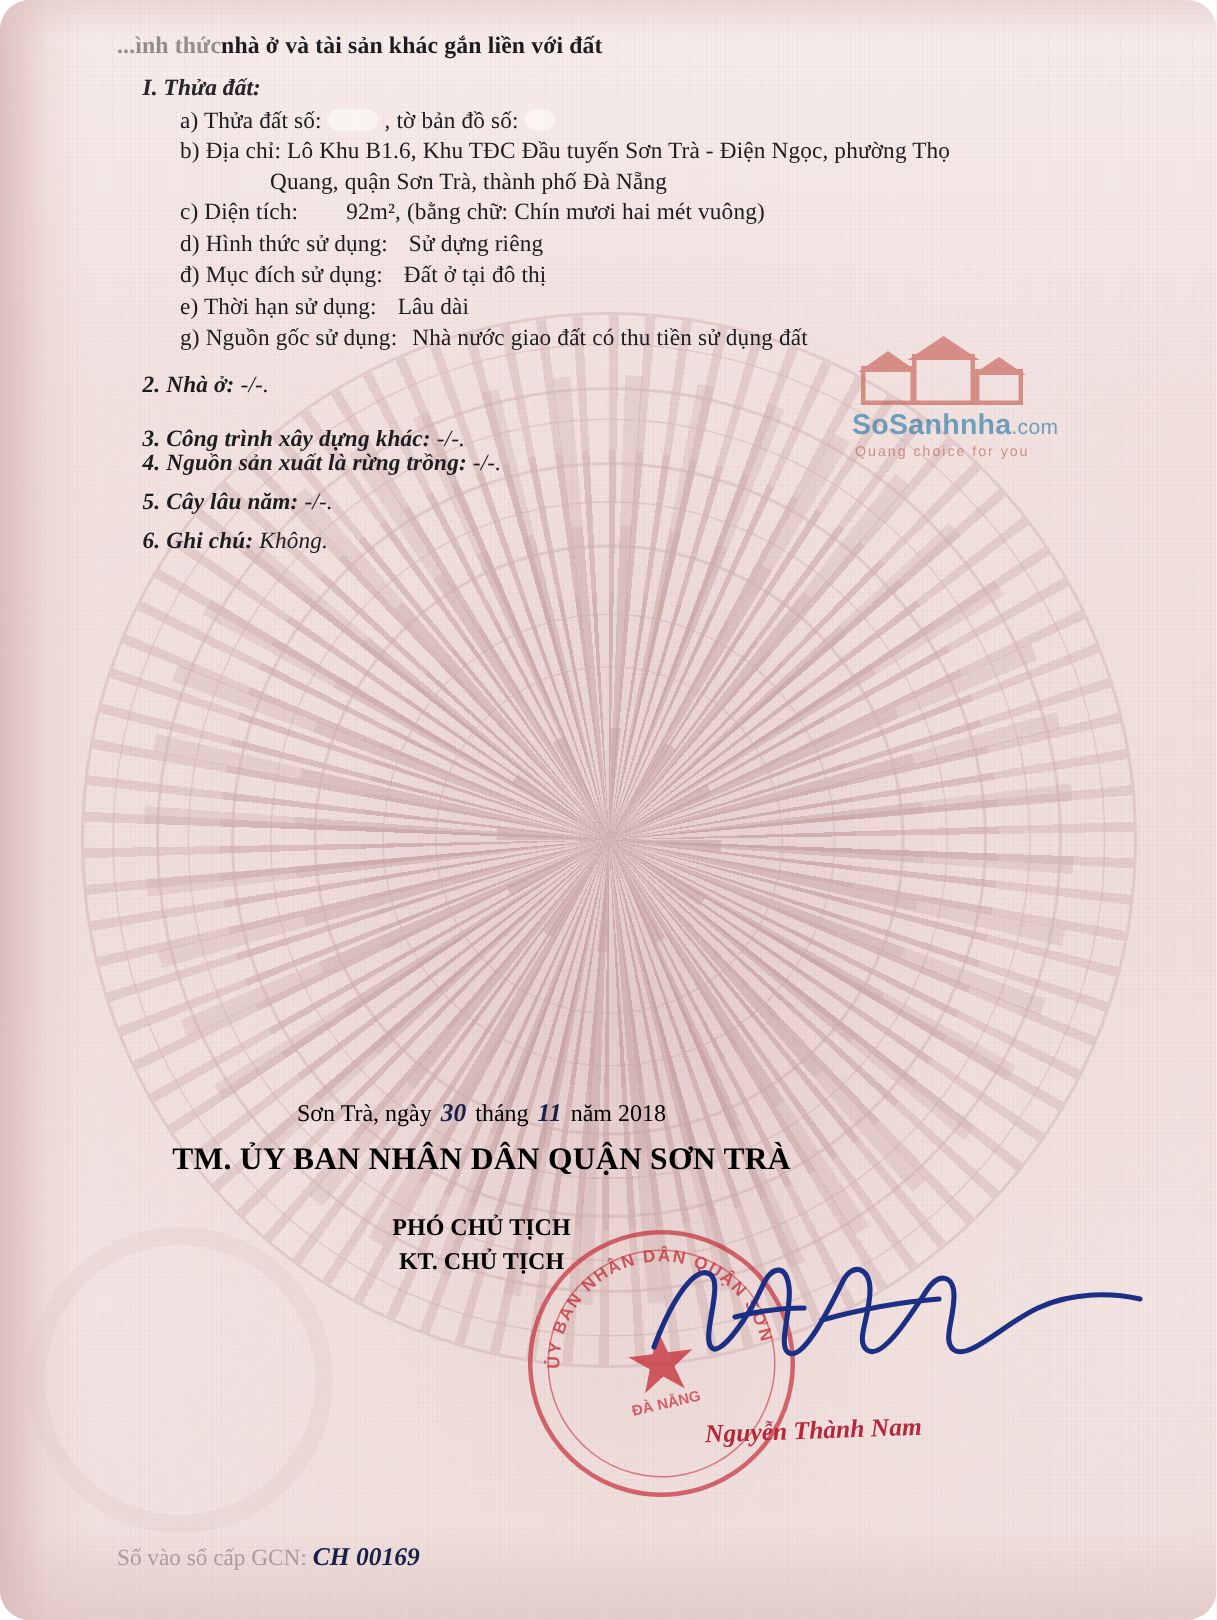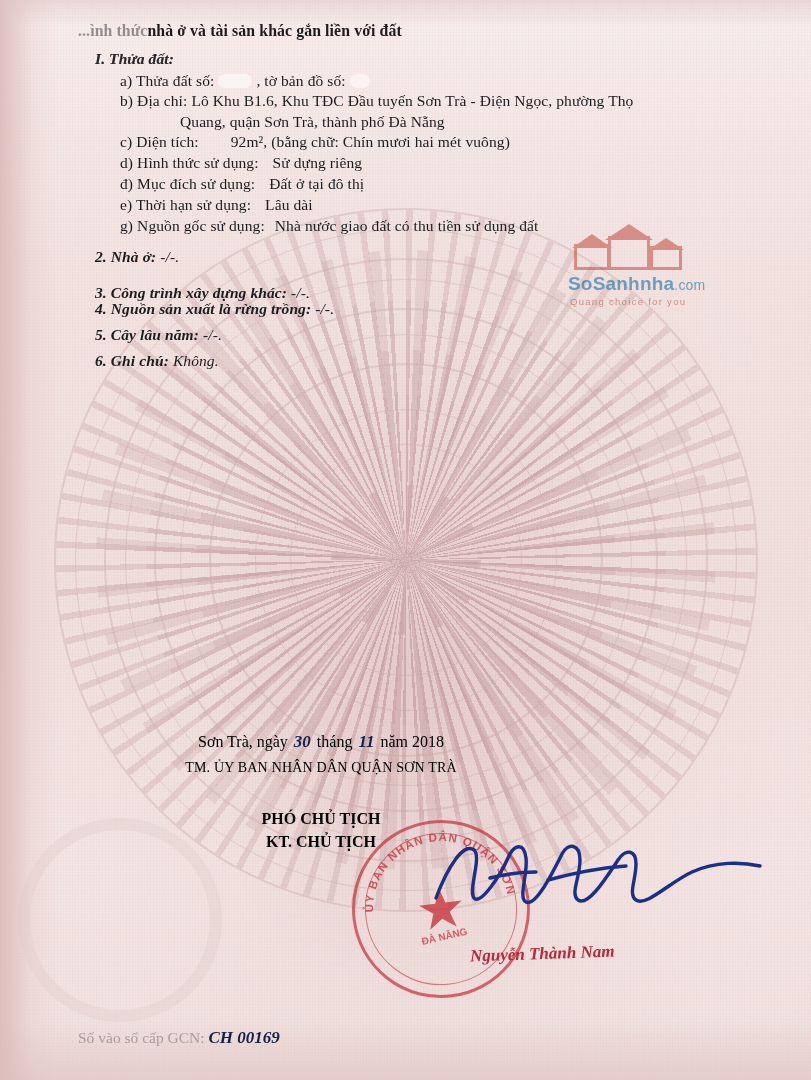--- a/index.html
+++ b/index.html
@@ -9,20 +9,21 @@
   }
   body {
     font-family: "Liberation Serif", serif;
   }
   .page {
     position: relative;
     width: 811px;
     height: 1080px;
     overflow: hidden;
     background: #f3e6e4;
+    border-radius: 20px;
   }
 
   
   .paper {
     position: absolute;
     inset: 0;
     background:
       radial-gradient(ellipse at 52% 62%, rgba(224,196,196,0.75) 0%, rgba(238,221,219,0.35) 38%, rgba(245,235,233,0.1) 62%, rgba(248,241,239,0) 75%),
       linear-gradient(180deg, #f7eeec 0%, #f1e2e0 25%, #efdedc 55%, #f2e4e2 80%, #efe0de 100%);
   }
@@ -215,22 +216,22 @@
   }
   .handdate {
     font-family: "Liberation Serif", serif;
     font-style: italic;
     font-weight: bold;
     color: #16214a;
     font-size: 17px;
     padding: 0 2px;
   }
   .auth {
-    font-weight: normal;
-    font-size: 14px;
+    font-weight: bold;
+    font-size: 21px;
     letter-spacing: 0.2px;
   }
   .auth2 {
     font-weight: bold;
     font-size: 16px;
   }
 
   
   .seal {
     position: absolute;

